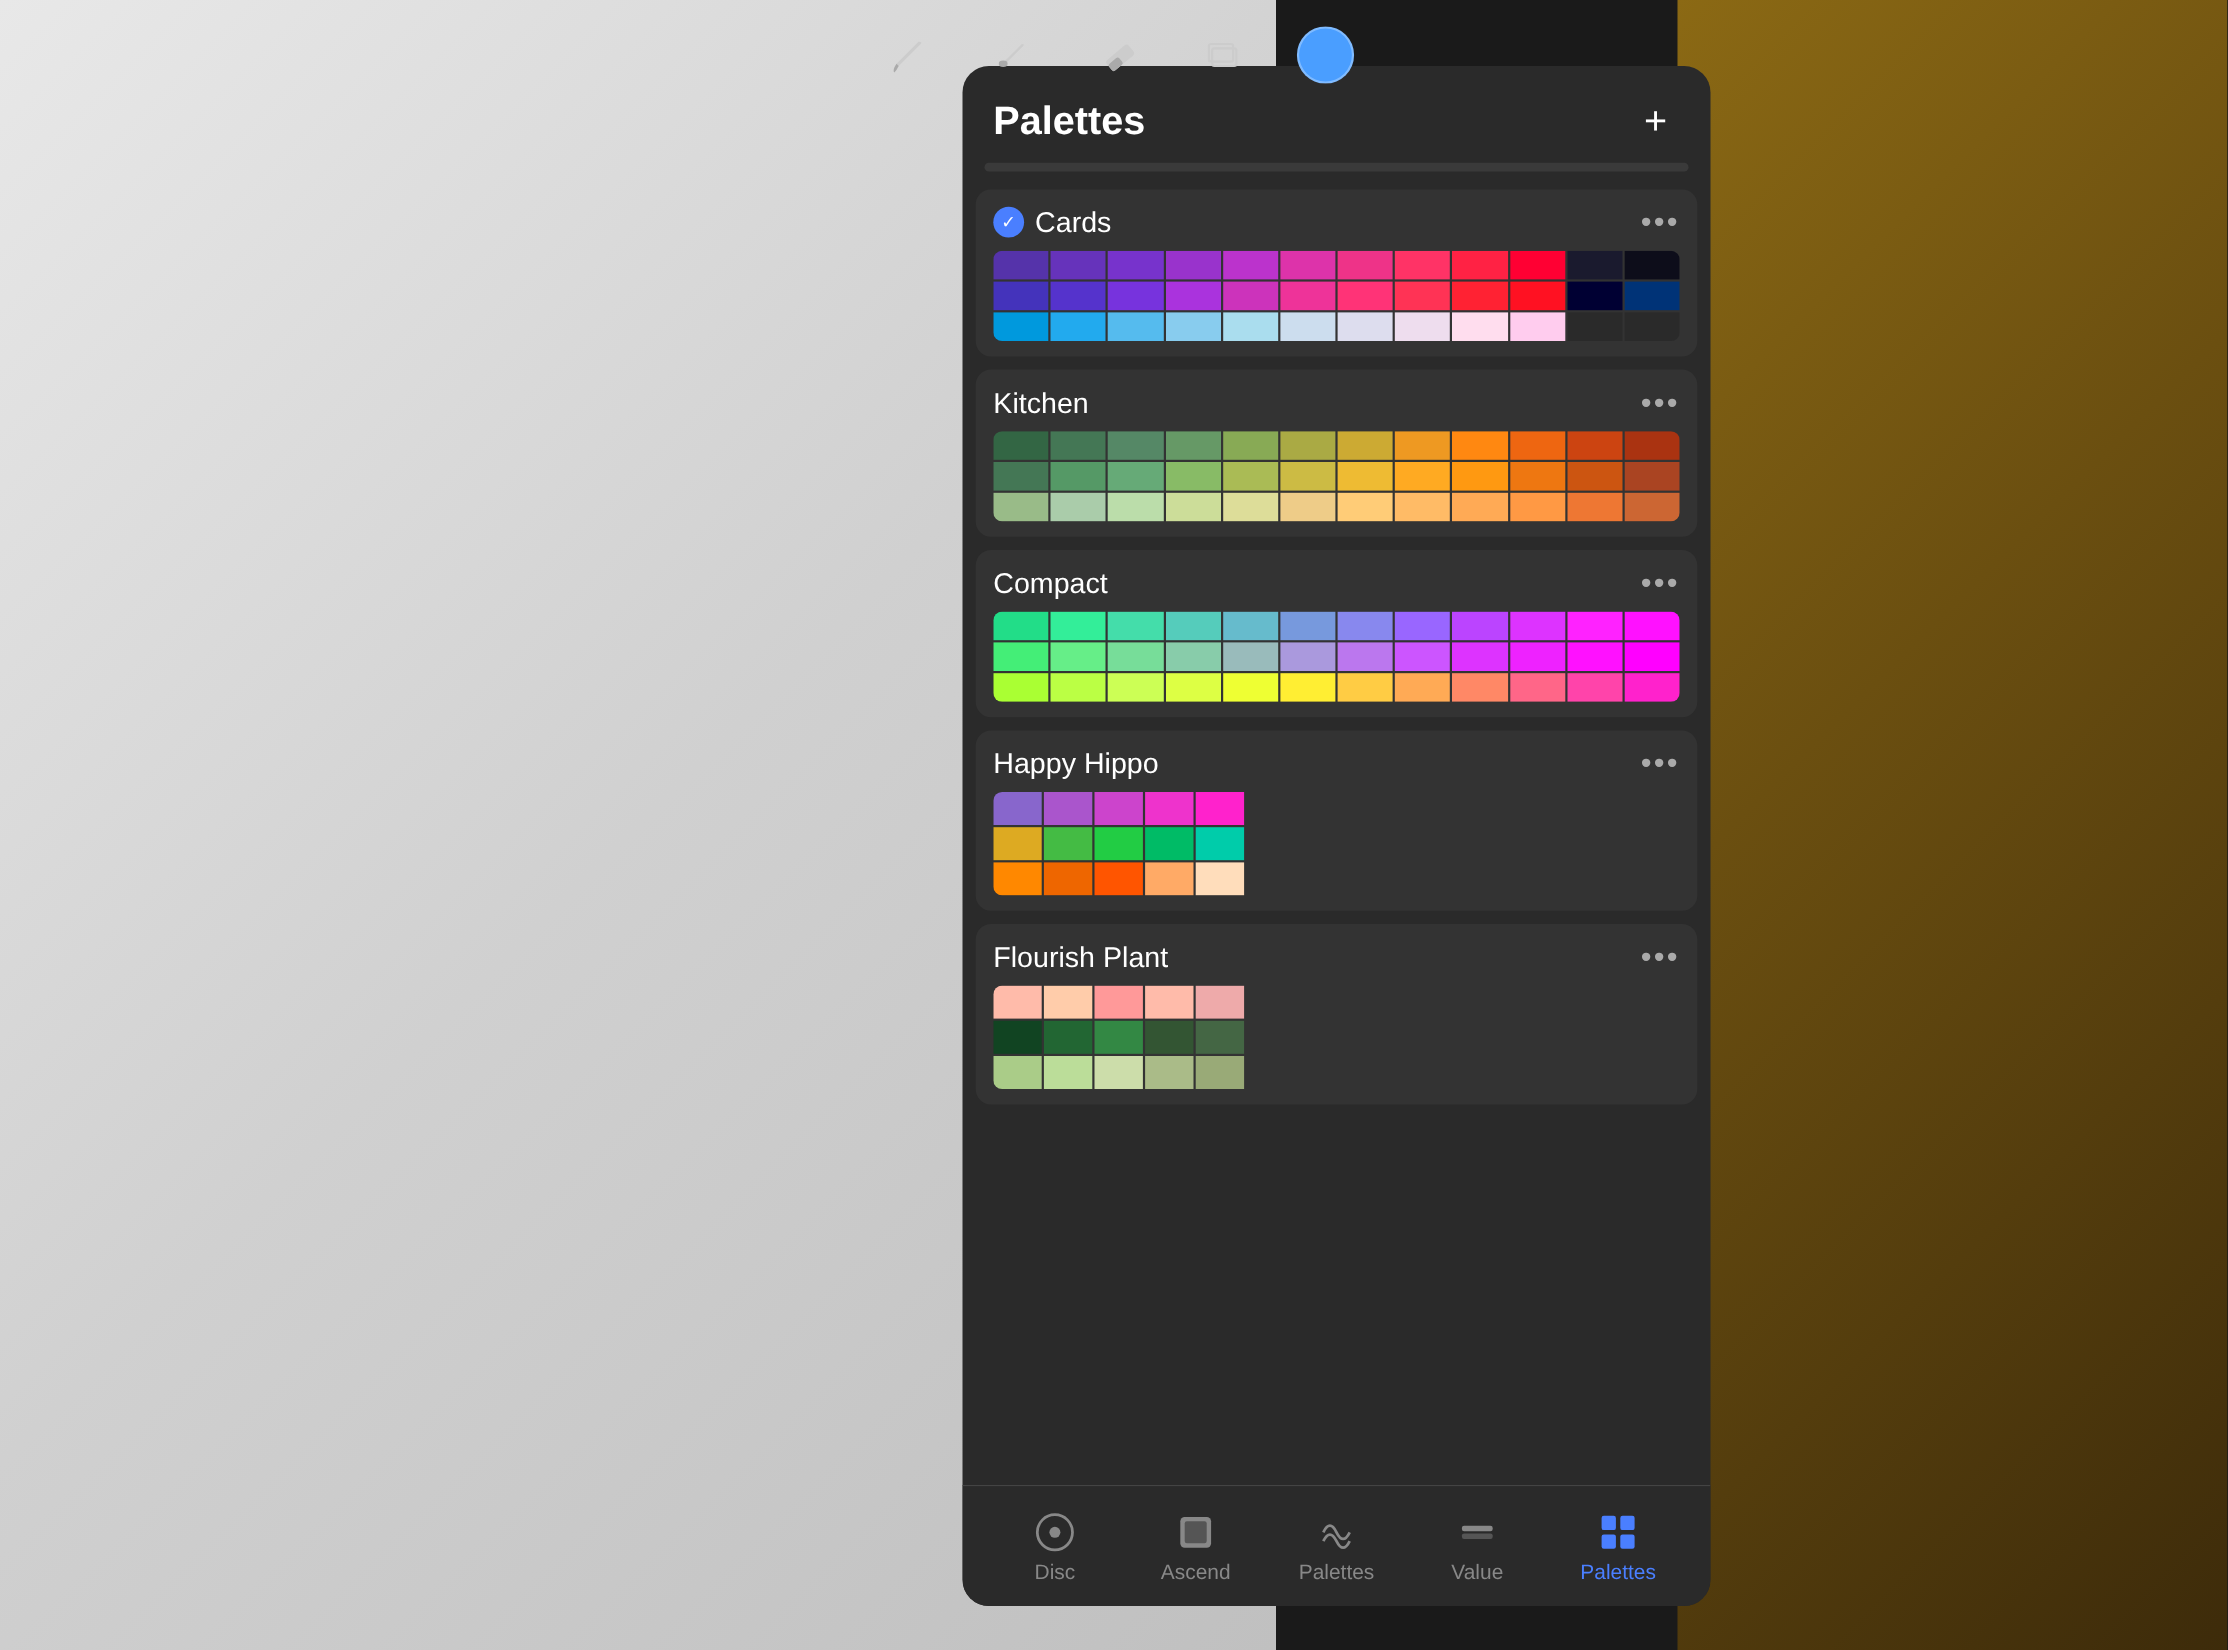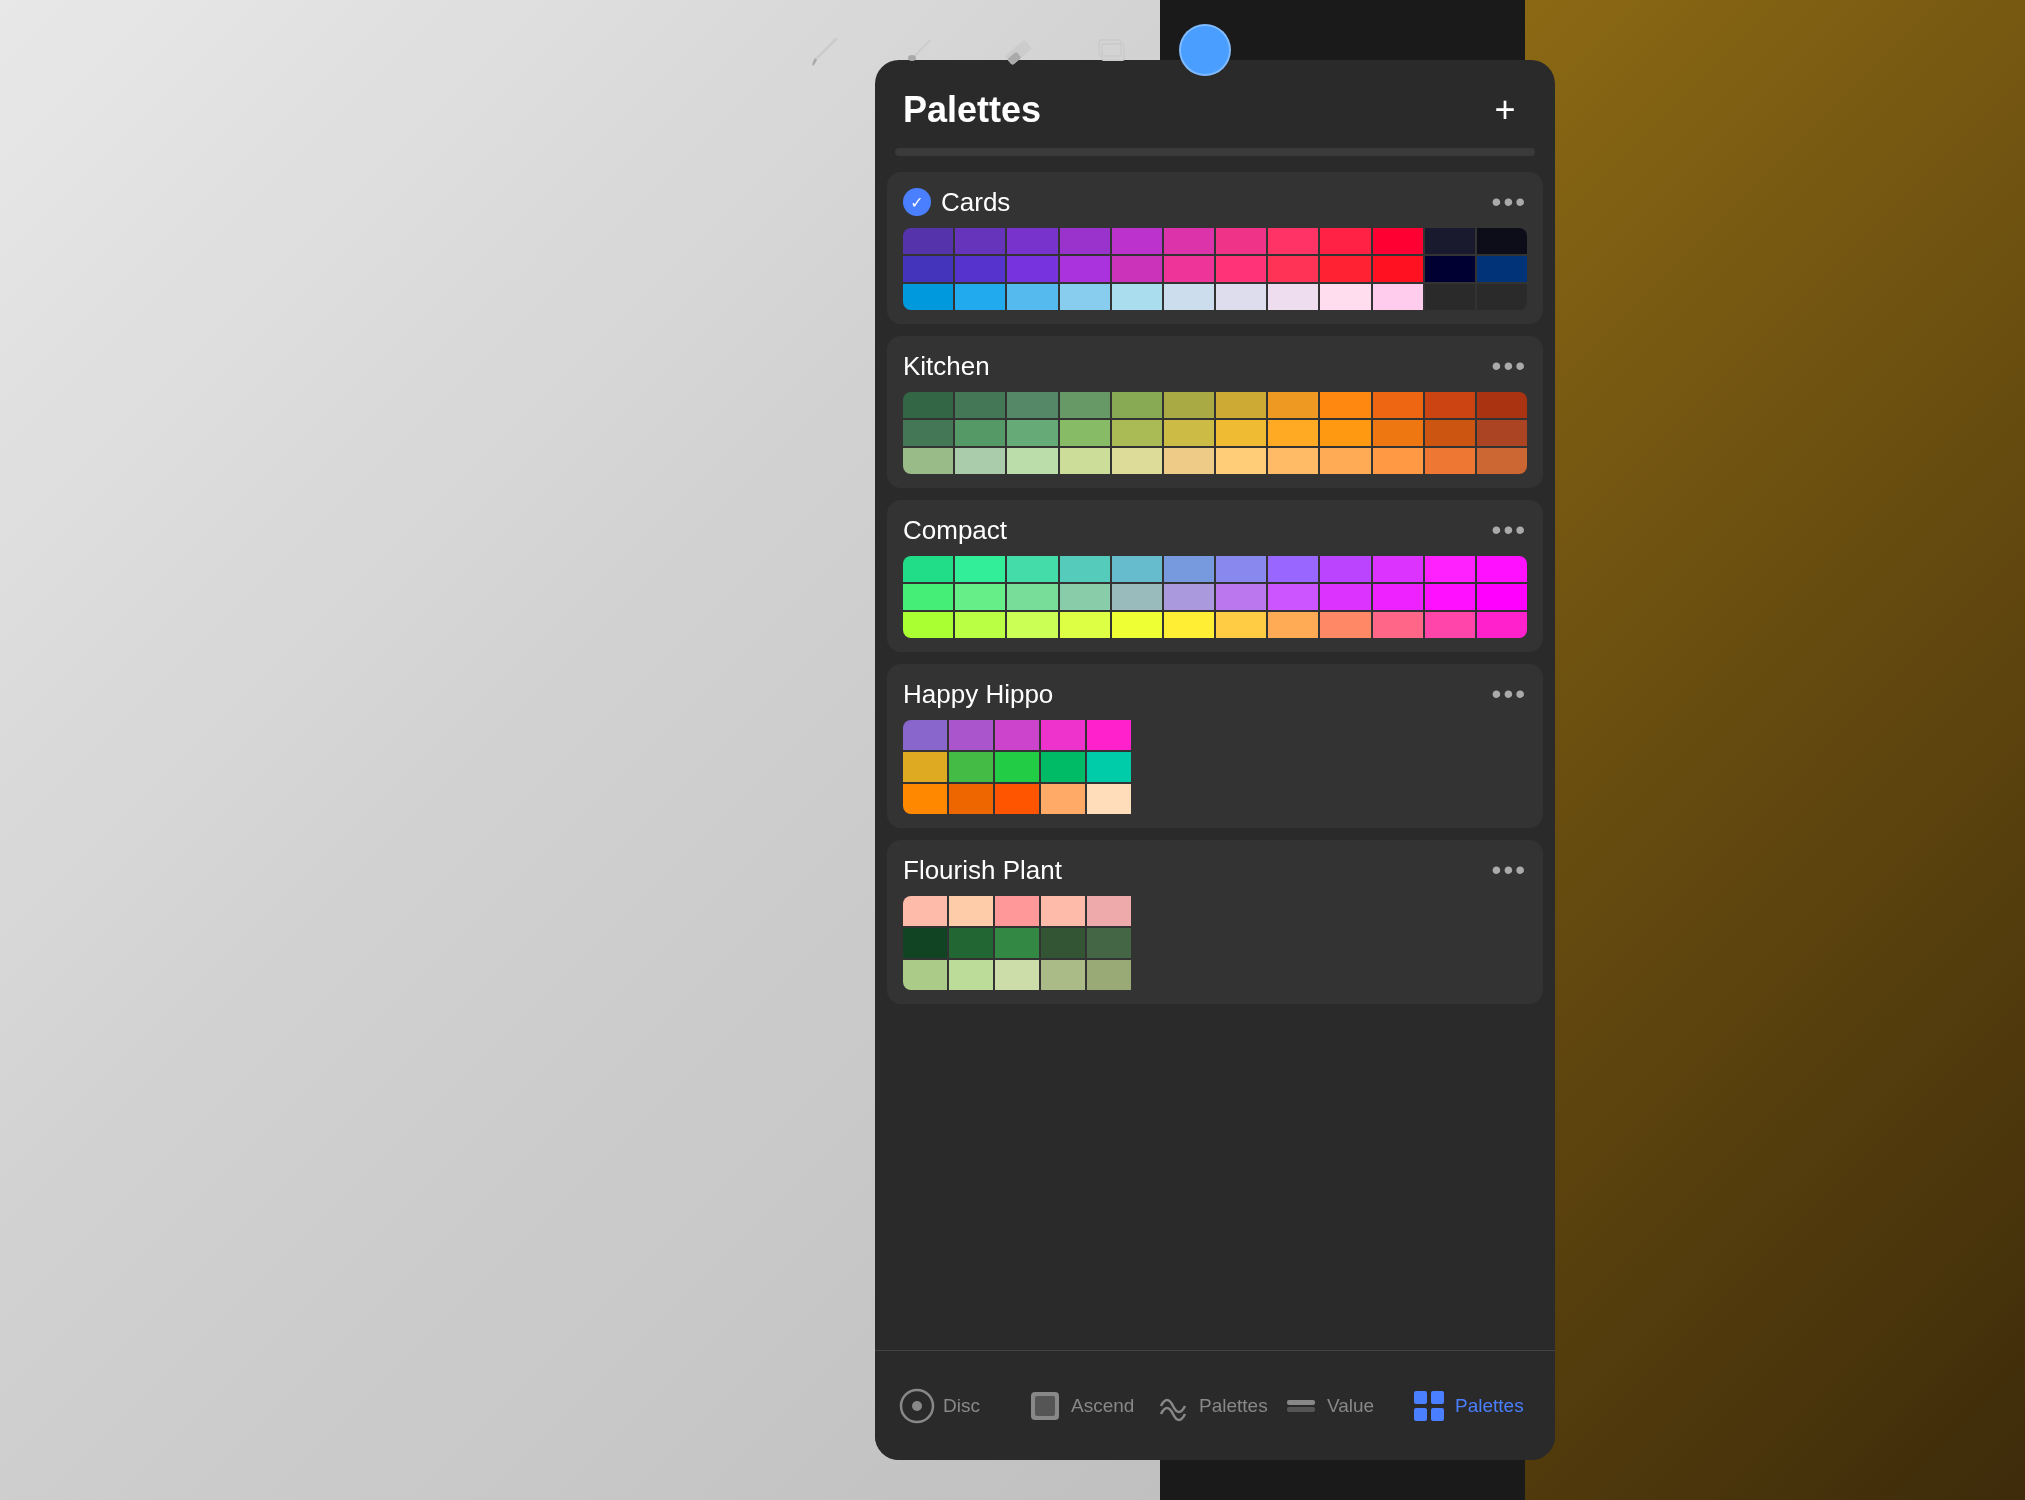--- a/index.html
+++ b/index.html
@@ -221,21 +221,21 @@
       background: #2a2a2a;
       border-top: 1px solid #444;
       display: flex;
       align-items: center;
       justify-content: space-around;
       padding: 0 20px;
     }
 
     .nav-item {
       display: flex;
-      flex-direction: row;
+      flex-direction: column;
       align-items: center;
       gap: 4px;
       cursor: pointer;
       flex: 1;
     }
 
     .nav-icon {
       width: 44px;
       height: 44px;
       display: flex;

